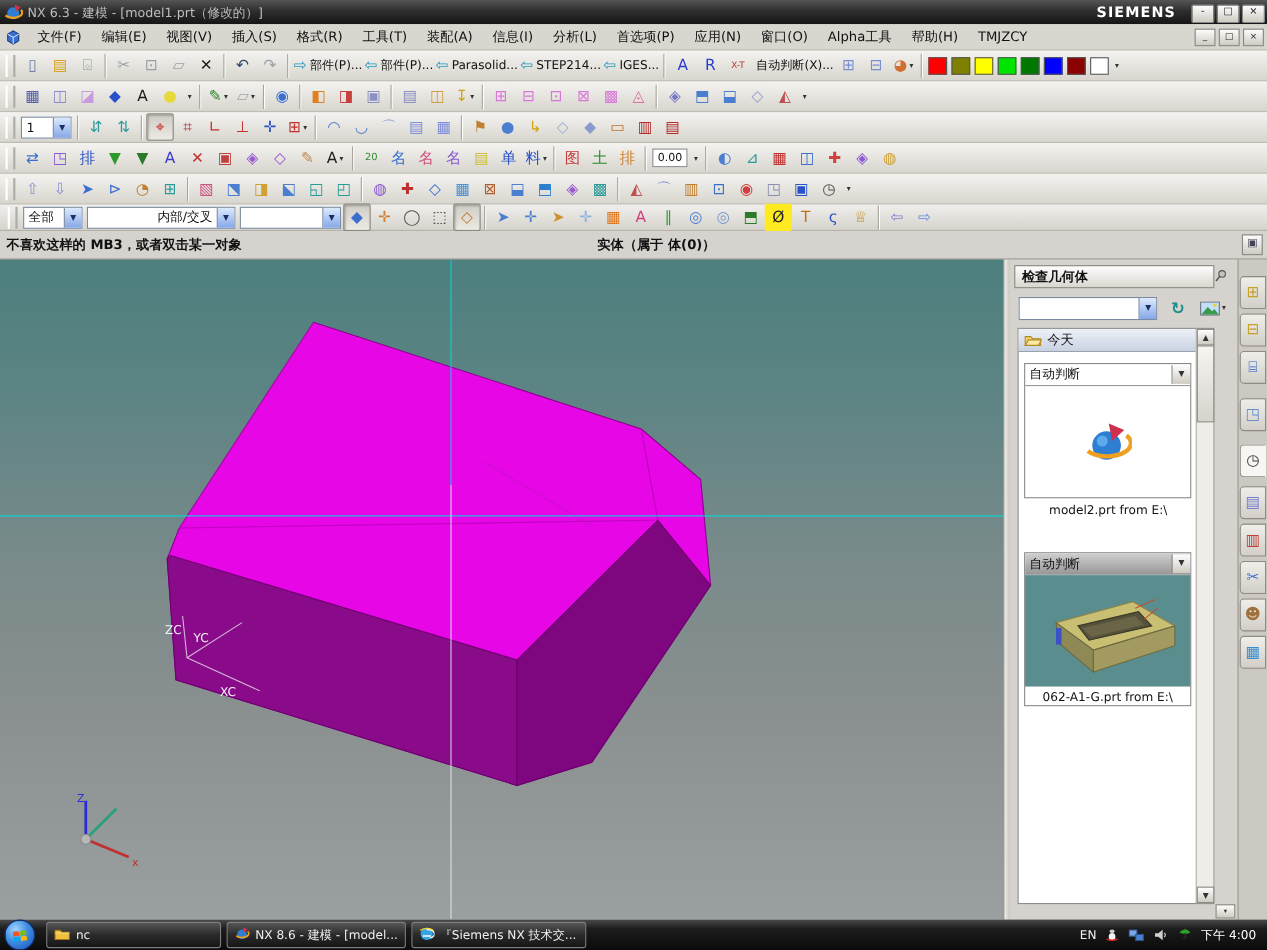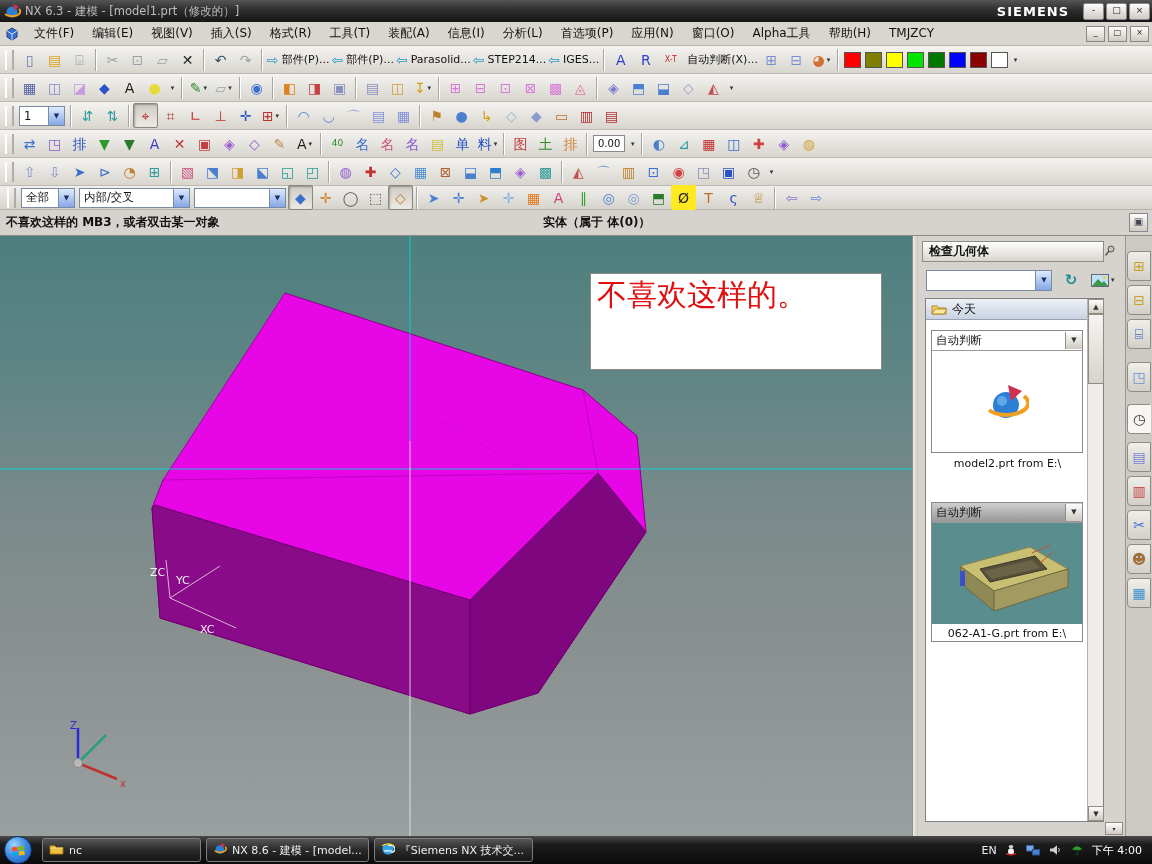--- a/index.html
+++ b/index.html
@@ -448,21 +448,21 @@
     </div>
     <div class="tbtn">
       <span class="gl" style="color: rgb(192, 138, 80);">✎</span>
     </div>
     <div class="tbtn">
       <span class="gl" style="color: rgb(34, 34, 34);">A</span>
       <span class="mini">▾</span>
     </div>
     <div class="sep"></div>
     <div class="tbtn">
-      <span class="gl" style="color: rgb(42, 138, 42); font-size: 9px;">40</span>
+      <span class="gl" style="color: rgb(42, 138, 42); font-size: 9px;">20</span>
     </div>
     <div class="tbtn">
       <span class="gl" style="color: rgb(58, 111, 208);">名</span>
     </div>
     <div class="tbtn">
       <span class="gl" style="color: rgb(208, 80, 128);">名</span>
     </div>
     <div class="tbtn">
       <span class="gl" style="color: rgb(138, 90, 208);">名</span>
     </div>
@@ -606,21 +606,21 @@
     </div>
     <div class="ddbtn">▾</div>
   </div>
 
 <div class="selbar" id="selection-bar">
     <div class="grip"></div>
     <div class="combo" style="width: 54px;">
       <span class="cval">全部</span>
       <span class="carr">▼</span>
     </div>
-    <div class="combo" style="width: 111px;">
+    <div class="combo" style="width: 135px; text-align: right;">
       <span class="cval">内部/交叉</span>
       <span class="carr">▼</span>
     </div>
     <div class="combo" style="width: 92px;">
       <span class="cval"></span>
       <span class="carr">▼</span>
     </div>
     <div class="tbtn on">
       <span class="gl" style="color: rgb(58, 111, 208);">◆</span>
     </div>
@@ -723,23 +723,20 @@
 
       <g>
         <line x1="78" y1="527" x2="78" y2="492" stroke="#2a2ad8" stroke-width="2.5"></line>
         <line x1="78" y1="527" x2="106" y2="499" stroke="#2aa07a" stroke-width="2.5"></line>
         <line x1="78" y1="527" x2="117" y2="543" stroke="#c03030" stroke-width="2.5"></line>
         <circle cx="78" cy="527" r="4.5" fill="#b8b8b8" stroke="#8a8a8a"></circle>
         <text x="70" y="493" font-size="10" fill="#2a2ad8">Z</text>
         <text x="120" y="551" font-size="10" fill="#c03030">x</text>
       </g>
     </svg>
-    <div class="notebox">
-      <span>不喜欢这样的。</span>
-    </div>
   </div>
 
   <div class="vdivider"></div>
 
   <div class="panel">
     <div class="phead">
       <span>检查几何体</span>
     </div>
     <div class="pinbtn">
       <svg viewBox="0 0 12 12" width="12" height="12">

